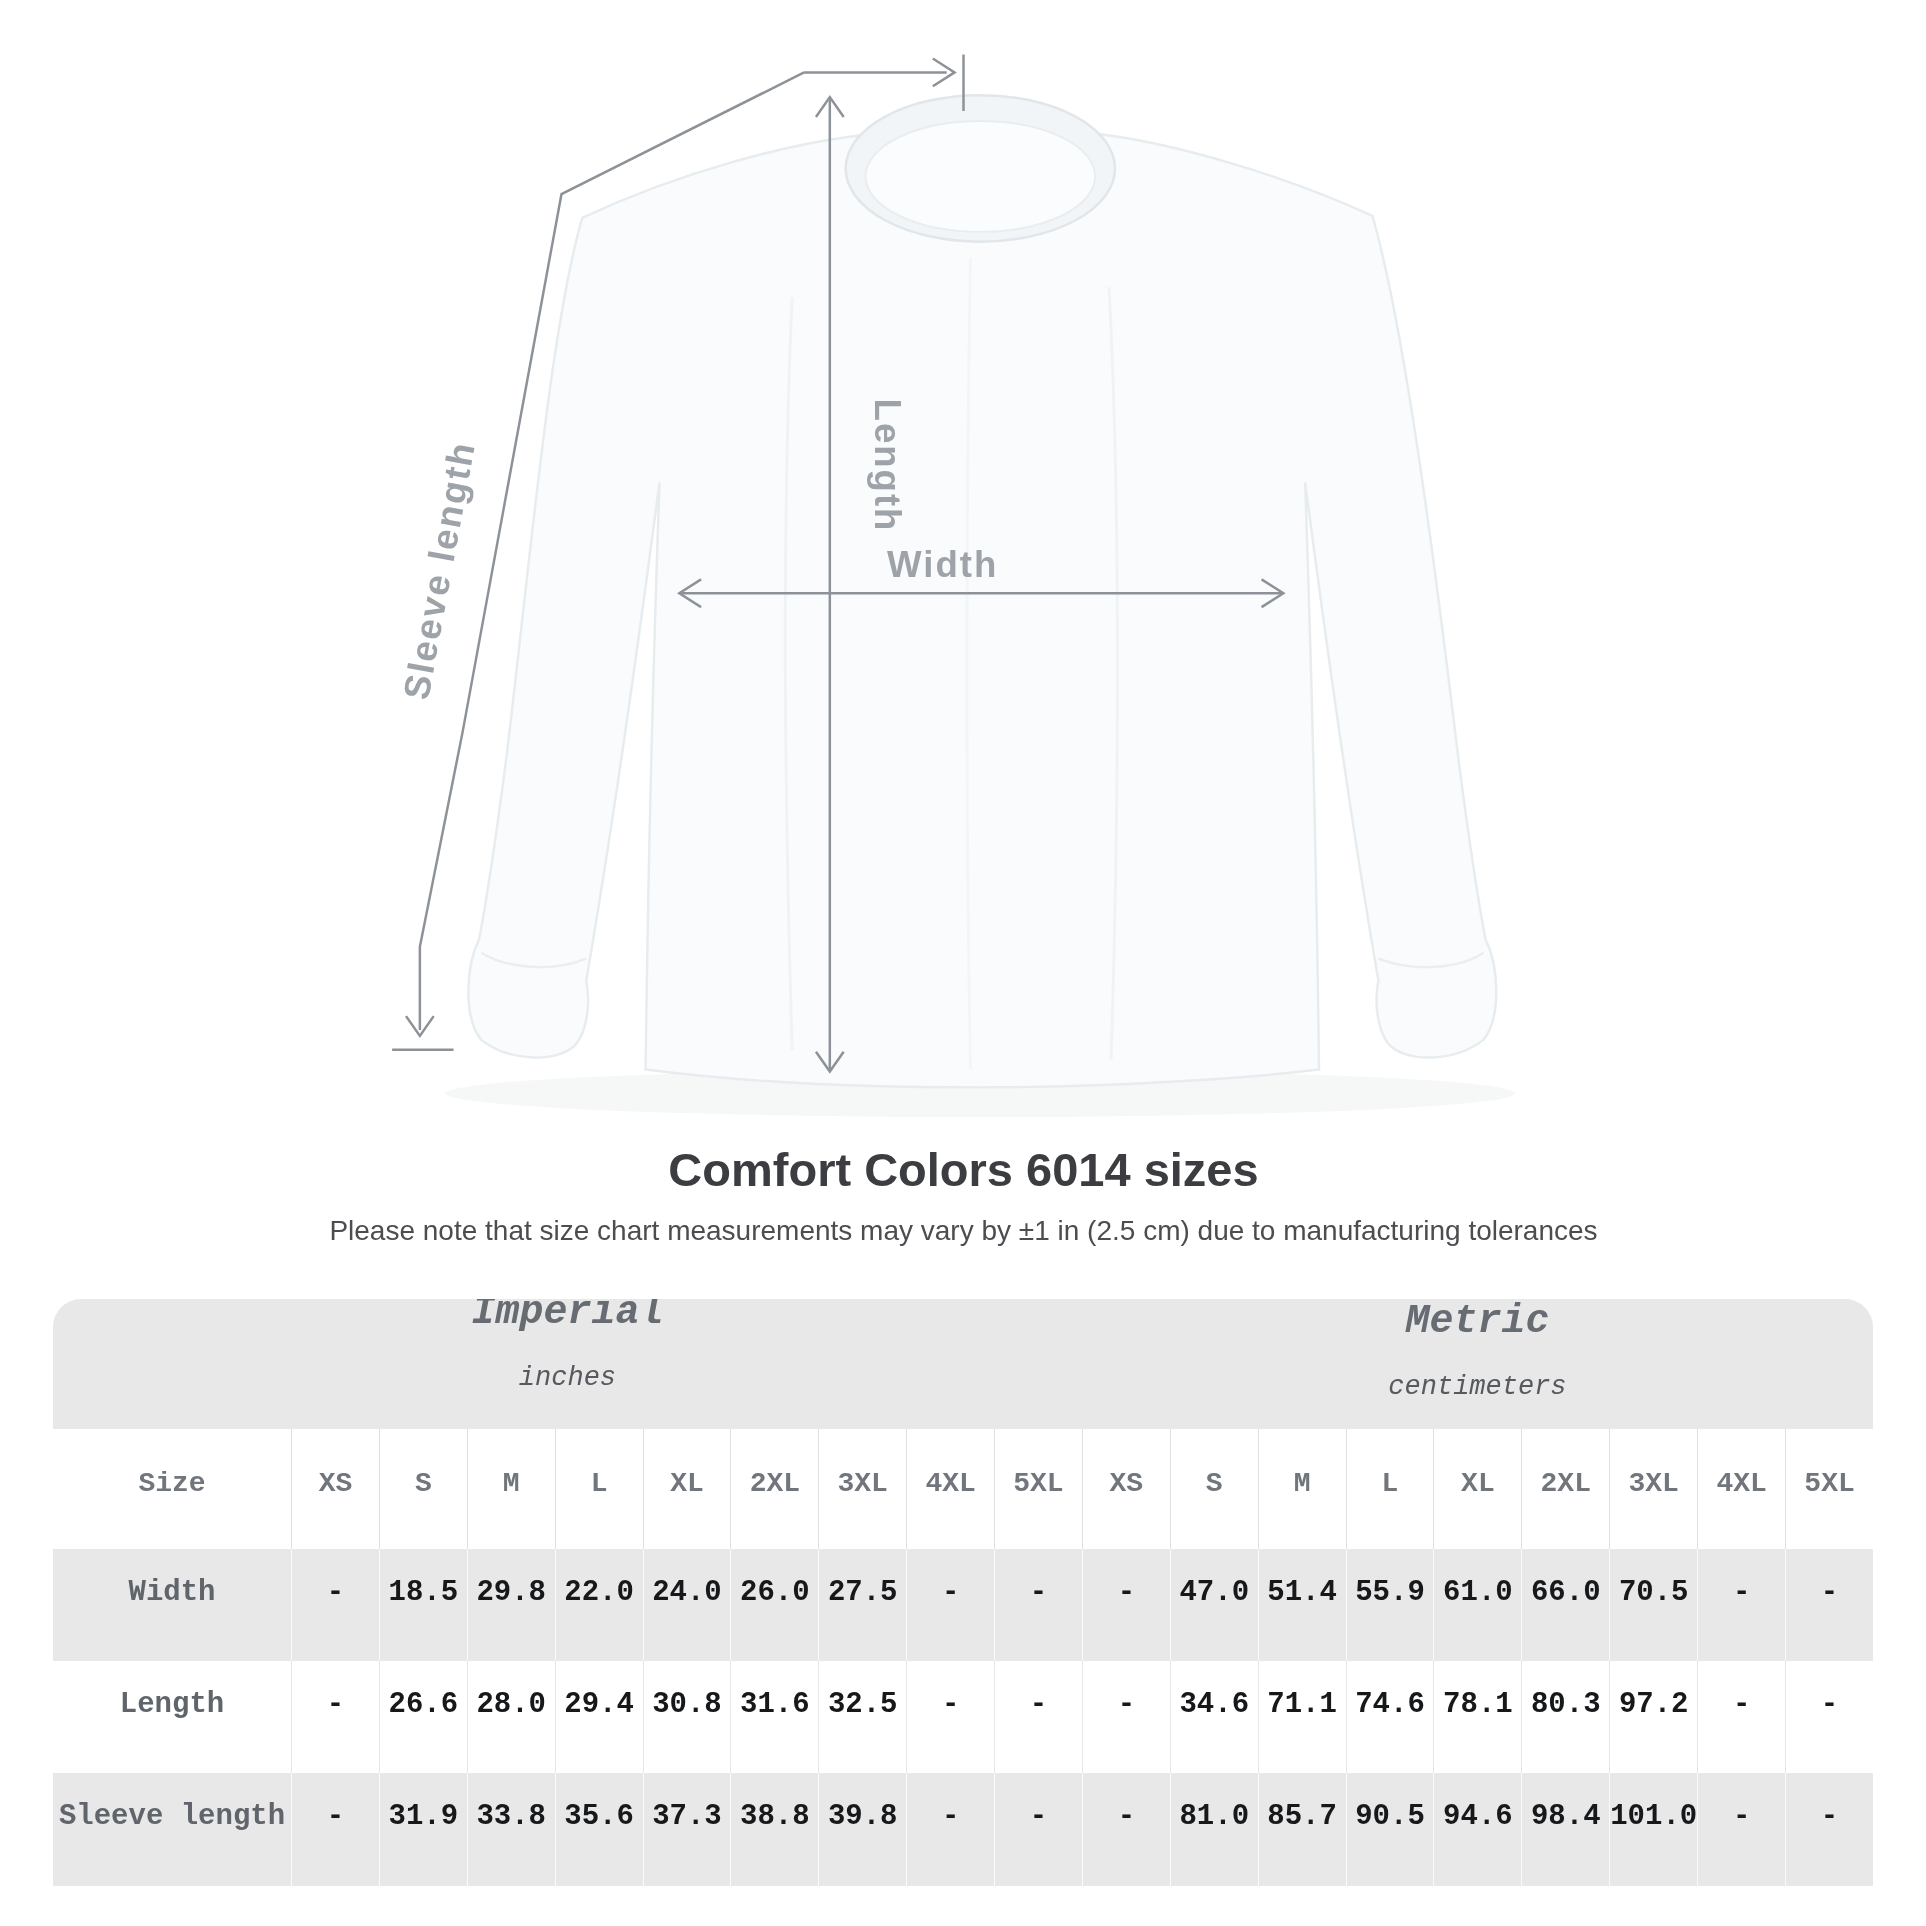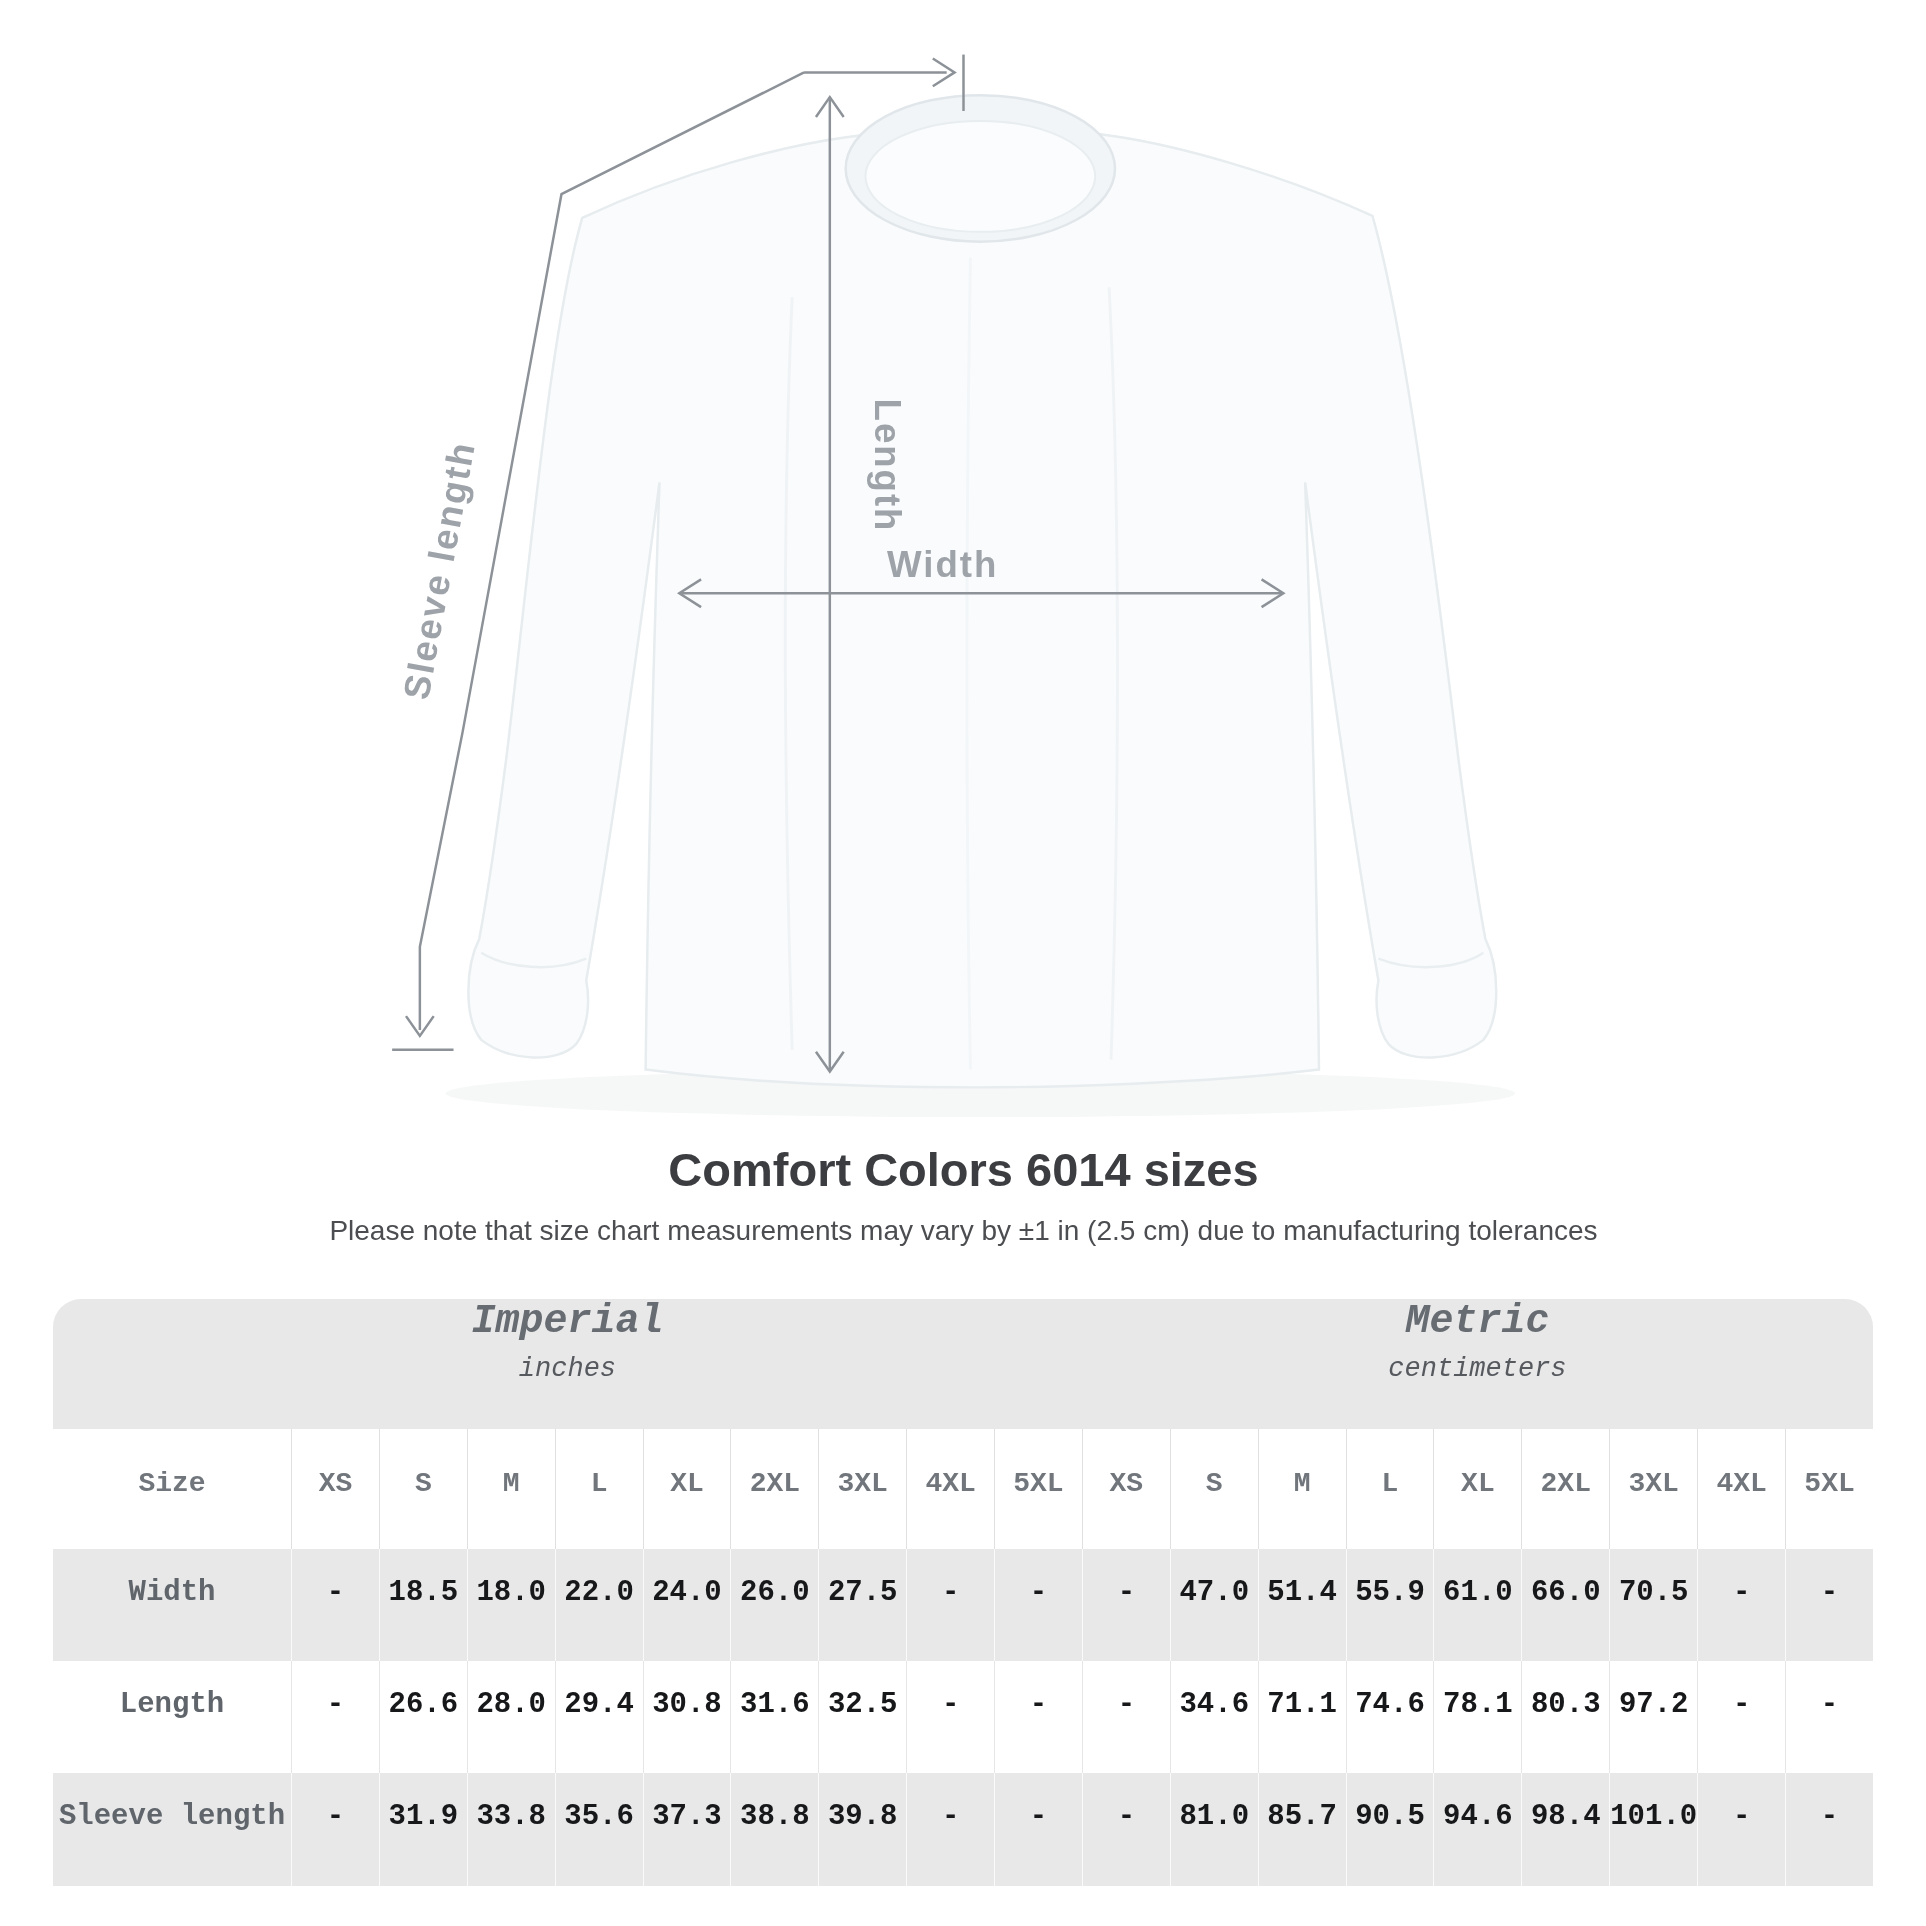--- a/index.html
+++ b/index.html
@@ -34,21 +34,21 @@
     border-radius:28px;overflow:hidden;
     font-family:Liberation Mono, monospace;
   }
   .band{
     background:#e8e8e9;display:flex;flex-direction:column;align-items:center;
     justify-content:center;padding-bottom:46px;grid-row:1;
   }
   .band-left{grid-column:1 / span 10;}
   .band-right{grid-column:11 / span 9;justify-content:space-between;}
   .unit-name{font-size:40px;font-weight:bold;font-style:italic;color:#666c72;}
-  .unit-sub{font-size:27px;font-style:italic;color:#56595e;margin-top:10px;}
+  .unit-sub{font-size:27px;font-style:italic;color:#56595e;margin-top:28px;}
   .cell{
     display:flex;align-items:center;justify-content:center;
     background:#ffffff;
   }
   .cell.head{
     font-size:28px;font-weight:bold;color:#71767c;
     border-left:1px solid #e0e0e0;padding-bottom:12px;
   }
   .cell.first{border-left:none;}
   .cell.rlabel{
@@ -156,21 +156,21 @@
       <div class="cell head">M</div>
       <div class="cell head">L</div>
       <div class="cell head">XL</div>
       <div class="cell head">2XL</div>
       <div class="cell head">3XL</div>
       <div class="cell head">4XL</div>
       <div class="cell head">5XL</div>
       <div class="cell rlabel first gray">Width</div>
       <div class="cell val gray">-</div>
       <div class="cell val gray">18.5</div>
-      <div class="cell val gray">18.0</div>
+      <div class="cell val gray">29.8</div>
       <div class="cell val gray">22.0</div>
       <div class="cell val gray">24.0</div>
       <div class="cell val gray">26.0</div>
       <div class="cell val gray">27.5</div>
       <div class="cell val gray">-</div>
       <div class="cell val gray">-</div>
       <div class="cell val gray">-</div>
       <div class="cell val gray">47.0</div>
       <div class="cell val gray">51.4</div>
       <div class="cell val gray">55.9</div>

